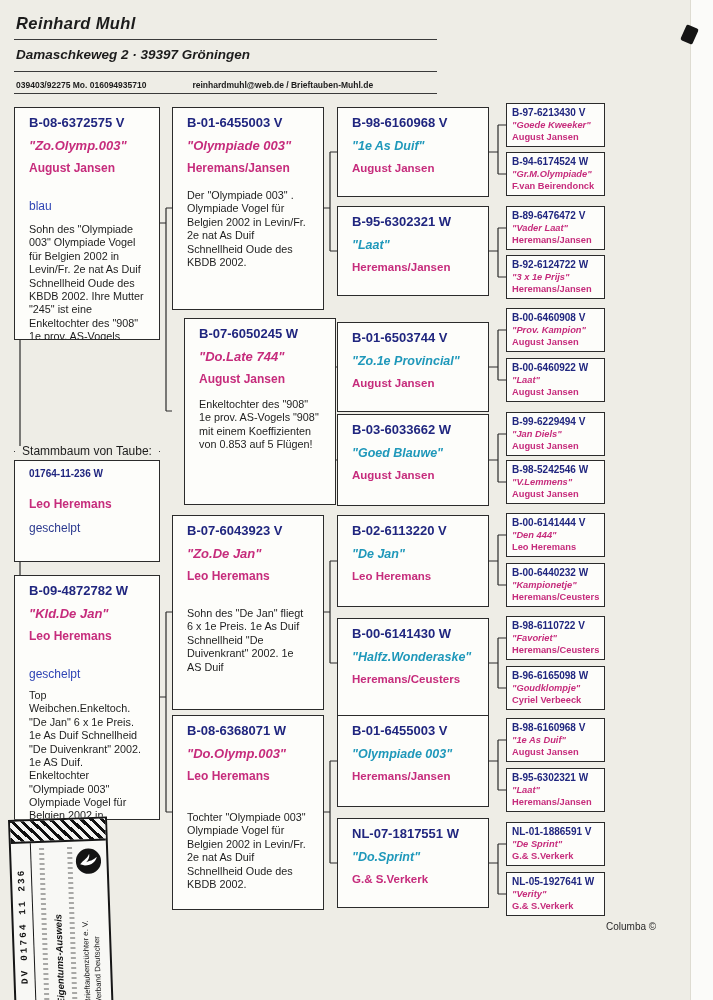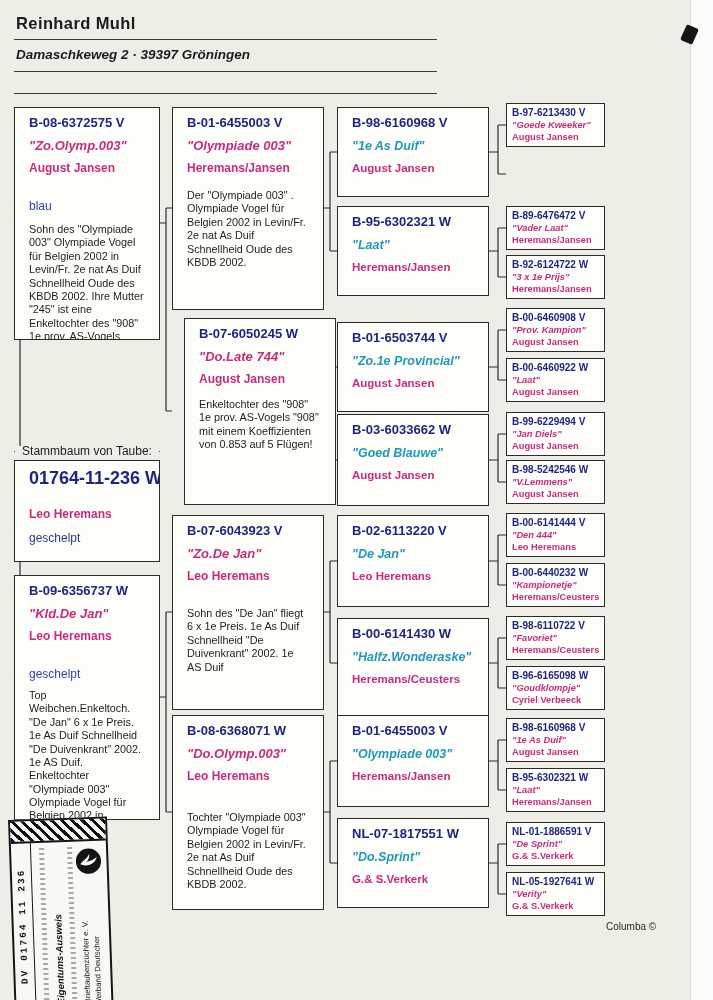--- a/index.html
+++ b/index.html
@@ -2,21 +2,21 @@
 <html><head>
 <meta charset="utf-8">
 <style>
   html,body{margin:0;padding:0;}
   .page{position:relative;width:713px;height:1000px;background:#eeede6;
         font-family:"Liberation Sans", sans-serif;overflow:hidden;color:#1c1c1c;}
   .scan-strip{position:absolute;right:0;top:0;width:22px;height:1000px;background:#fbfbf9;border-left:1px solid #dedcd2;}
   .scan-mark{position:absolute;left:683px;top:26px;width:13px;height:17px;background:#151515;transform:rotate(24deg);border-radius:2px;}
 
   
-  .h-name{position:absolute;left:16px;top:14px;font-size:16.5px;font-weight:bold;letter-spacing:.4px;}
+  .h-name{position:absolute;left:16px;top:14px;font-size:16.5px;font-weight:bold;letter-spacing:.4px;font-style:italic;}
   .h-addr{position:absolute;left:16px;top:47px;font-size:13.5px;font-style:italic;font-weight:600;}
   .h-contact{position:absolute;left:16px;top:80px;font-size:8.5px;font-weight:bold;display:flex;gap:46px;}
   .hrule{position:absolute;left:14px;width:423px;height:1px;background:#3a3a3a;}
 
   
   .pbox{position:absolute;background:#fdfdfa;border:1.5px solid #2b2b2b;box-sizing:border-box;
         padding:7px 14px;overflow:hidden;}
   .ring{color:#20267f;font-weight:bold;font-size:13px;white-space:nowrap;}
   .pname{color:#c62c7c;font-weight:bold;font-style:italic;font-size:13px;margin-top:8px;white-space:nowrap;}
   .pname.cyan{color:#1f98ba;}
@@ -31,21 +31,21 @@
 
   .g4{left:506px;width:99px;height:44px;padding:3px 5px;}
   .g4 .ring{font-size:10px;}
   .g4 .pname{font-size:9.3px;margin-top:2px;}
   .g4 .breeder{font-size:9.3px;margin-top:2px;}
 
   
   .subject-label{position:absolute;left:14px;top:444px;width:146px;display:flex;align-items:center;gap:7px;font-size:12px;}
   .subject-label .ll{flex:1;height:1px;background:#3a3a3a;}
   .subject-box{left:14px;top:460px;width:146px;height:102px;}
-  .subject-box .ring{font-size:18px;}
+  .subject-box .ring{font-size:10px;}
   .subject-box .breeder{margin-top:18px;}
   .subject-box .colorline{margin-top:10px;color:#2c3a8f;}
 
   .connectors{position:absolute;left:0;top:0;pointer-events:none;}
 
   .columba{position:absolute;left:606px;top:921px;font-size:10px;color:#2a2a2a;}
 
   
   .stamp{position:absolute;left:8px;top:820px;width:99px;height:192px;background:#f8f8f5;
          border:2px solid #161616;transform:rotate(-2deg);transform-origin:top left;
@@ -67,20 +67,24 @@
 
 <div class="page">
 
   <div class="scan-strip"></div>
   <div class="scan-mark"></div>
 
   <div class="h-name">Reinhard Muhl</div>
   <div class="hrule" style="top:39px"></div>
   <div class="h-addr">Damaschkeweg 2  ·  39397 Gröningen</div>
   <div class="hrule" style="top:71px"></div>
+  <div class="h-contact">
+    <span>039403/92275 Mo. 016094935710</span>
+    <span>reinhardmuhl@web.de / Brieftauben-Muhl.de</span>
+  </div>
   <div class="hrule" style="top:93px"></div>
 
   <svg class="connectors" width="713" height="1000" viewBox="0 0 713 1000">
     <path fill="none" stroke="#2b2b2b" stroke-width="1.2" d="M160 223 H166 M166 208 V411 M166 208 H172 M166 411 H172 M160 697 H166 M166 612 V812 M166 612 H172 M166 812 H172 M324 208 H330 M330 152 V251 M330 152 H337 M330 251 H337 M324 411 H330 M330 367 V460 M330 367 H337 M330 460 H337 M324 612 H330 M330 561 V663 M330 561 H337 M330 663 H337 M324 812 H330 M330 761 V863 M330 761 H337 M330 863 H337 M489 152 H498 M498 125 V174 M498 125 H506 M498 174 H506 M489 251 H498 M498 228 V277 M498 228 H506 M498 277 H506 M489 367 H498 M498 330 V380 M498 330 H506 M498 380 H506 M489 460 H498 M498 434 V482 M498 434 H506 M498 482 H506 M489 561 H498 M498 535 V585 M498 535 H506 M498 585 H506 M489 663 H498 M498 638 V688 M498 638 H506 M498 688 H506 M489 761 H498 M498 740 V790 M498 740 H506 M498 790 H506 M489 863 H498 M498 844 V894 M498 844 H506 M498 894 H506 M20 340 V446 M20 562 V575"></path>
   </svg>
 
   <div class="pbox" style="left:14px;top:107px;width:146px;height:233px">
     <div class="ring">B-08-6372575 V</div>
     <div class="pname">"Zo.Olymp.003"</div>
     <div class="breeder">August Jansen</div>
@@ -93,21 +97,21 @@
     <span>Stammbaum von Taube:</span>
     <span class="ll"></span>
   </div>
   <div class="pbox subject-box">
     <div class="ring">01764-11-236 W</div>
     <div class="breeder">Leo Heremans</div>
     <div class="colorline">geschelpt</div>
   </div>
 
   <div class="pbox" style="left:14px;top:575px;width:146px;height:245px">
-    <div class="ring">B-09-6356737 W</div>
+    <div class="ring">B-09-4872782 W</div>
     <div class="pname">"Kld.De Jan"</div>
     <div class="breeder">Leo Heremans</div>
     <div class="colorline">geschelpt</div>
     <div class="notes" style="margin-top:8px">Top Weibchen.Enkeltoch. "De Jan"   6 x 1e Preis. 1e As Duif Schnellheid "De Duivenkrant" 2002. 1e AS Duif. Enkeltochter "Olympiade 003" Olympiade Vogel für Belgien 2002 in Levin/Fr. 2e nat As Duif Schnellheid Oude des KBDB 2002.</div>
   </div>
 
   <div class="pbox" style="left:172px;top:107px;width:152px;height:203px">
     <div class="ring">B-01-6455003 V</div>
     <div class="pname">"Olympiade 003"</div>
     <div class="breeder">Heremans/Jansen</div>
@@ -171,20 +175,25 @@
   <div class="pbox g3" style="top:818px;height:90px">
     <div class="ring">NL-07-1817551 W</div>
     <div class="pname cyan">"Do.Sprint"</div>
     <div class="breeder">G.&amp; S.Verkerk</div>
   </div>
 
   <div class="pbox g4" style="top:103px">
     <div class="ring">B-97-6213430 V</div>
     <div class="pname">"Goede Kweeker"</div>
     <div class="breeder">August Jansen</div>
+  </div>
+  <div class="pbox g4" style="top:152px">
+    <div class="ring">B-94-6174524 W</div>
+    <div class="pname">"Gr.M.Olympiade"</div>
+    <div class="breeder">F.van Beirendonck</div>
   </div>
   <div class="pbox g4" style="top:206px">
     <div class="ring">B-89-6476472 V</div>
     <div class="pname">"Vader Laat"</div>
     <div class="breeder">Heremans/Jansen</div>
   </div>
   <div class="pbox g4" style="top:255px">
     <div class="ring">B-92-6124722 W</div>
     <div class="pname">"3 x 1e Prijs"</div>
     <div class="breeder">Heremans/Jansen</div>

